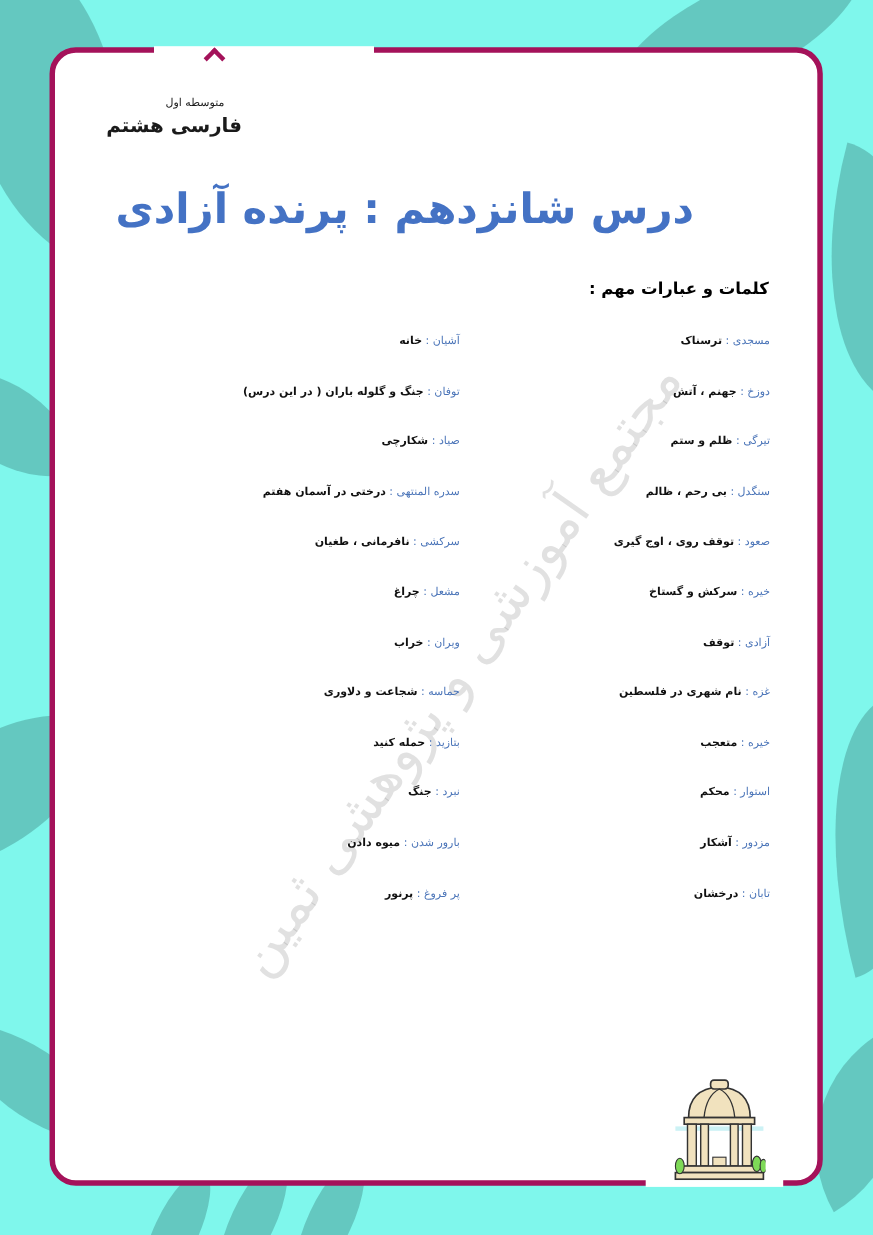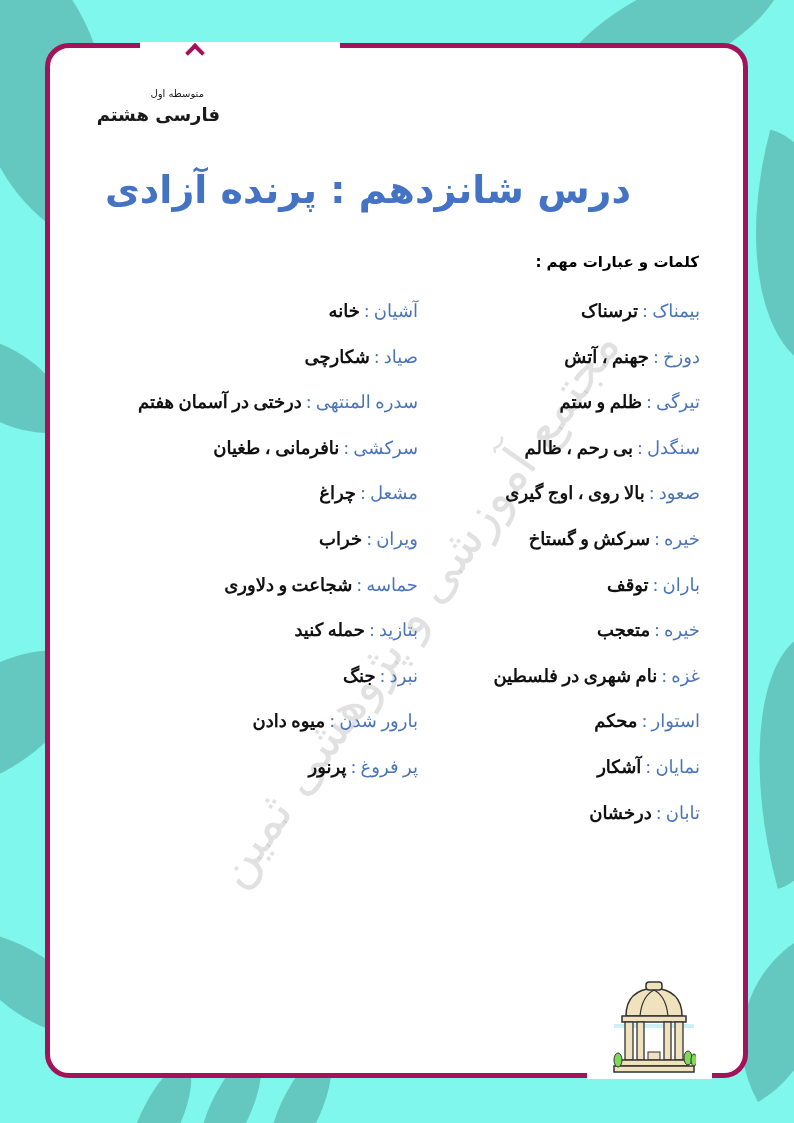--- a/index.html
+++ b/index.html
@@ -141,25 +141,24 @@
 
     .col {
       position: absolute;
       direction: rtl;
       text-align: right;
     }
     .col-right { right: 94px; top: 300px; width: 200px; }
     .col-left { right: 376px; top: 300px; width: 280px; }
     .entry {
       height: 45.6px;
-      font-size: 18px;
+      font-size: 10px;
       font-weight: bold;
       white-space: nowrap;
       line-height: 22px;
-      font-family: Liberation Serif, serif;
     }
     .entry .term { color: #4a74b8; font-weight: normal; }
     .entry .sep { color: #4a74b8; font-weight: normal; }
     .entry .meaning { color: #111111; }
 
     .monument {
       position: absolute;
       left: 612px;
       top: 976px;
       width: 84px;
@@ -192,35 +191,36 @@
   <div class="logo-sub">متوسطه اول</div>
 </div>
 
 <div class="lesson-title">درس شانزدهم : پرنده آزادی</div>
 
 <div class="section-heading">کلمات و عبارات مهم :</div>
 
 <div class="watermark">مجتمع آموزشی و پژوهشی ثمین</div>
 
 <div class="col col-right" id="col-right">
-    <div class="entry"><span class="term">بیمناک</span><span class="sep"> : </span><span class="meaning">ترسناک</span></div>
+    <div class="entry"><span class="term">مسجدی</span><span class="sep"> : </span><span class="meaning">ترسناک</span></div>
     <div class="entry"><span class="term">دوزخ</span><span class="sep"> : </span><span class="meaning">جهنم ، آتش</span></div>
     <div class="entry"><span class="term">تیرگی</span><span class="sep"> : </span><span class="meaning">ظلم و ستم</span></div>
     <div class="entry"><span class="term">سنگدل</span><span class="sep"> : </span><span class="meaning">بی رحم ، ظالم</span></div>
-    <div class="entry"><span class="term">صعود</span><span class="sep"> : </span><span class="meaning">بالا روی ، اوج گیری</span></div>
+    <div class="entry"><span class="term">صعود</span><span class="sep"> : </span><span class="meaning">توقف روی ، اوج گیری</span></div>
     <div class="entry"><span class="term">خیره</span><span class="sep"> : </span><span class="meaning">سرکش و گستاخ</span></div>
-    <div class="entry"><span class="term">باران</span><span class="sep"> : </span><span class="meaning">توقف</span></div>
+    <div class="entry"><span class="term">آزادی</span><span class="sep"> : </span><span class="meaning">توقف</span></div>
+    <div class="entry"><span class="term">غزه</span><span class="sep"> : </span><span class="meaning">نام شهری در فلسطین</span></div>
     <div class="entry"><span class="term">خیره</span><span class="sep"> : </span><span class="meaning">متعجب</span></div>
-    <div class="entry"><span class="term">غزه</span><span class="sep"> : </span><span class="meaning">نام شهری در فلسطین</span></div>
     <div class="entry"><span class="term">استوار</span><span class="sep"> : </span><span class="meaning">محکم</span></div>
-    <div class="entry"><span class="term">نمایان</span><span class="sep"> : </span><span class="meaning">آشکار</span></div>
+    <div class="entry"><span class="term">مزدور</span><span class="sep"> : </span><span class="meaning">آشکار</span></div>
     <div class="entry"><span class="term">تابان</span><span class="sep"> : </span><span class="meaning">درخشان</span></div>
   </div>
 <div class="col col-left" id="col-left">
     <div class="entry"><span class="term">آشیان</span><span class="sep"> : </span><span class="meaning">خانه</span></div>
+    <div class="entry"><span class="term">توفان</span><span class="sep"> : </span><span class="meaning">جنگ و گلوله باران ( در این درس)</span></div>
     <div class="entry"><span class="term">صیاد</span><span class="sep"> : </span><span class="meaning">شکارچی</span></div>
     <div class="entry"><span class="term">سدره المنتهی</span><span class="sep"> : </span><span class="meaning">درختی در آسمان هفتم</span></div>
     <div class="entry"><span class="term">سرکشی</span><span class="sep"> : </span><span class="meaning">نافرمانی ، طغیان</span></div>
     <div class="entry"><span class="term">مشعل</span><span class="sep"> : </span><span class="meaning">چراغ</span></div>
     <div class="entry"><span class="term">ویران</span><span class="sep"> : </span><span class="meaning">خراب</span></div>
     <div class="entry"><span class="term">حماسه</span><span class="sep"> : </span><span class="meaning">شجاعت و دلاوری</span></div>
     <div class="entry"><span class="term">بتازید</span><span class="sep"> : </span><span class="meaning">حمله کنید</span></div>
     <div class="entry"><span class="term">نبرد</span><span class="sep"> : </span><span class="meaning">جنگ</span></div>
     <div class="entry"><span class="term">بارور شدن</span><span class="sep"> : </span><span class="meaning">میوه دادن</span></div>
     <div class="entry"><span class="term">پر فروغ</span><span class="sep"> : </span><span class="meaning">پرنور</span></div>

